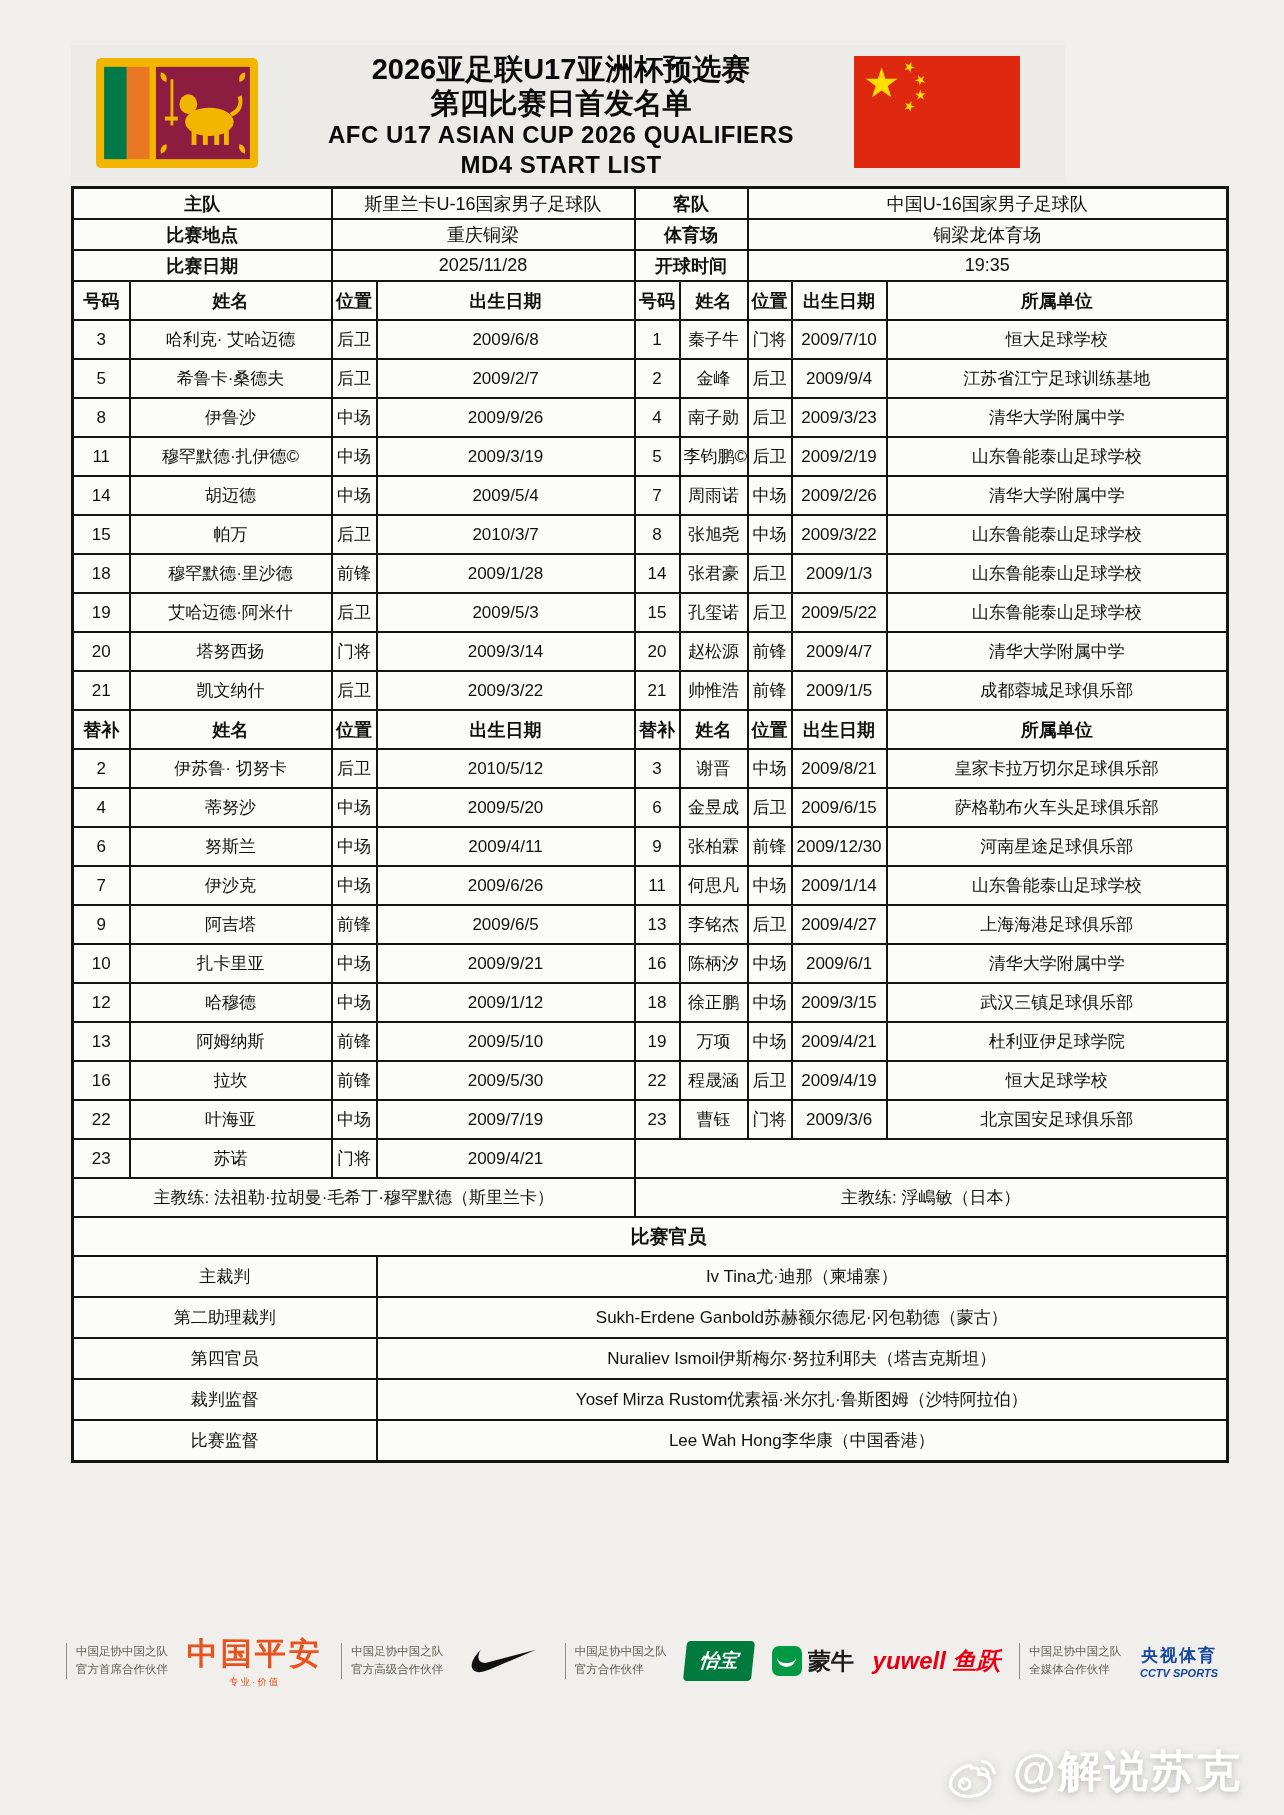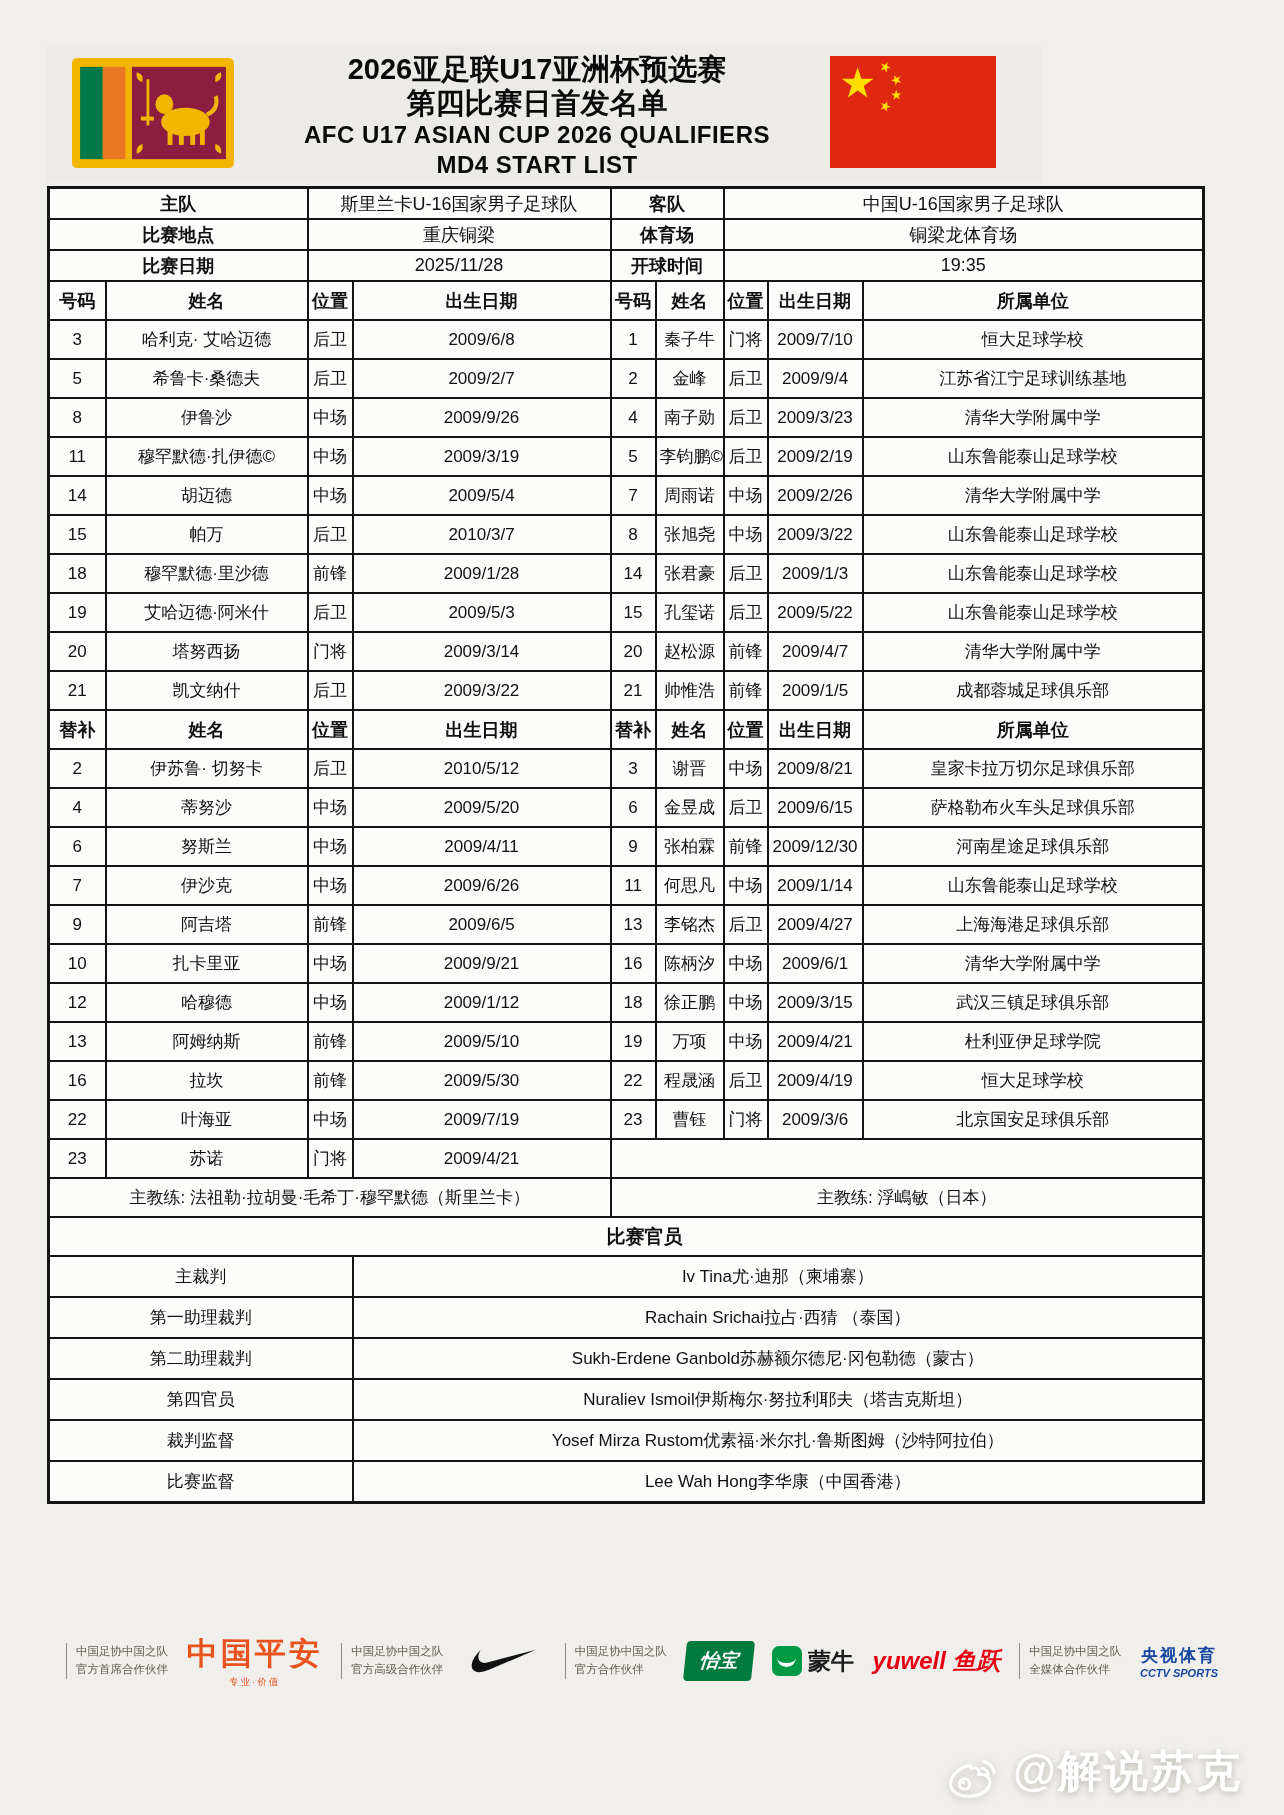--- a/index.html
+++ b/index.html
@@ -1,18 +1,18 @@
 <!DOCTYPE html>
 <html style="--border: #141414; --page-bg: #f1efec; --header-bg: #edebe8; --cell-bg: #fcfcfb; --pingan-red: #e8531d; --nike-black: #111111; --yibao-green: #007a3d; --mengniu-green: #009944; --yuwell-red: #e60012; --cctv-blue: #1547a0; --flag-gold: #f2b500; --flag-green: #007847; --flag-orange: #e97724; --flag-maroon: #8c1d40; --china-red: #de2910; --china-gold: #ffde00;"><head>
 <meta charset="utf-8">
 <style>
   html,body{margin:0;padding:0;background:#e8e6e3;}
   .page{position:relative;width:1284px;height:1815px;background:var(--page-bg,#f1efec);
         font-family:"Liberation Sans","DejaVu Sans",sans-serif;overflow:hidden;margin:0 auto;}
-  .doc{position:absolute;left:47px;top:45px;width:994px;}
+  .doc{position:absolute;left:71px;top:45px;width:994px;}
 
   
   .hdr{position:relative;height:138px;background:var(--header-bg,#edebe8);}
   .flag{display:block;}
   .flag-sl{position:absolute;left:25px;top:13px;width:162px;height:110px;}
   .flag-cn{position:absolute;left:783px;top:11px;width:166px;height:112px;}
   .flag svg{width:100%;height:100%;display:block;}
   .titles{position:absolute;left:195px;top:7px;width:590px;text-align:center;color:#0a0a0a;}
   .tzh{font-size:29px;font-weight:bold;line-height:34px;}
   .ten{font-size:24px;font-weight:bold;line-height:30px;letter-spacing:.5px;}
@@ -401,24 +401,20 @@
             <td colspan="5" data-name="away-coach">主教练: 浮嶋敏（日本）</td>
           </tr>
           <tr data-name="officials-title-row" class="r-play">
             <td colspan="9" class="b" data-name="officials-section-title">比赛官员</td>
           </tr>
           <tr data-name="official-row" class="r-off">
             <td colspan="3" data-name="official-role">主裁判</td>
             <td colspan="6" data-name="official-name">Iv Tina尤·迪那（柬埔寨）</td>
           </tr>
           <tr data-name="official-row" class="r-off">
-            <td colspan="3" data-name="official-role">第一助理裁判</td>
-            <td colspan="6" data-name="official-name">Rachain Srichai拉占·西猜 （泰国）</td>
-          </tr>
-          <tr data-name="official-row" class="r-off">
             <td colspan="3" data-name="official-role">第二助理裁判</td>
             <td colspan="6" data-name="official-name">Sukh-Erdene Ganbold苏赫额尔德尼·冈包勒德（蒙古）</td>
           </tr>
           <tr data-name="official-row" class="r-off">
             <td colspan="3" data-name="official-role">第四官员</td>
             <td colspan="6" data-name="official-name">Nuraliev Ismoil伊斯梅尔·努拉利耶夫（塔吉克斯坦）</td>
           </tr>
           <tr data-name="official-row" class="r-off">
             <td colspan="3" data-name="official-role">裁判监督</td>
             <td colspan="6" data-name="official-name">Yosef Mirza Rustom优素福·米尔扎·鲁斯图姆（沙特阿拉伯）</td>

